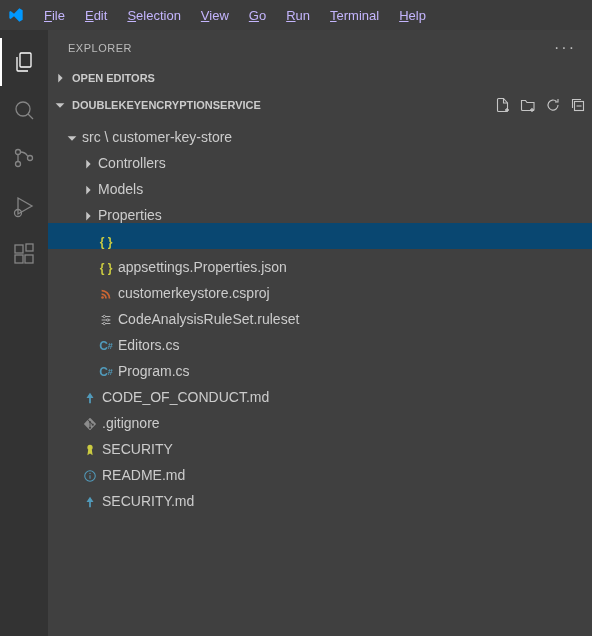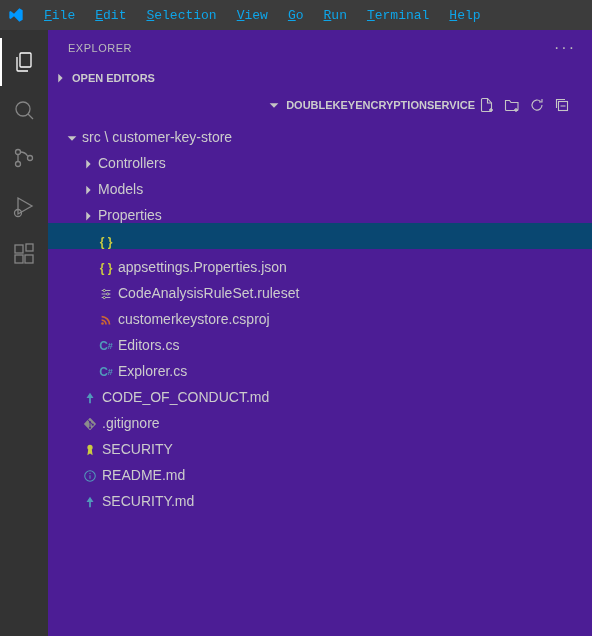--- a/index.html
+++ b/index.html
@@ -16,24 +16,23 @@
     height: 30px;
     background: #3c3c3c;
     display: flex;
     align-items: center;
     padding: 0 8px;
     gap: 4px;
   }
   .titlebar .logo { width: 16px; height: 16px; margin-right: 8px; }
   .menu-item {
     padding: 3px 8px;
-    color: #0ea5e9;
+    color: #c4b5fd;
     font-size: 13px;
     cursor: pointer;
-    font-family: Liberation Mono, monospace;
   }
   .menu-item .mnemonic { text-decoration: underline; }
   .workbench {
     display: flex;
     height: calc(100% - 30px);
   }
   .activity-bar {
     width: 48px;
     background: #333333;
     display: flex;
@@ -58,21 +57,21 @@
     content: "";
     position: absolute;
     left: 0;
     top: 0;
     bottom: 0;
     width: 2px;
     background: #ffffff;
   }
   .sidebar {
     flex: 1;
-    background: #4c1d95;
+    background: #404040;
     display: flex;
     flex-direction: column;
   }
   .sidebar-header {
     height: 35px;
     display: flex;
     align-items: center;
     justify-content: space-between;
     padding: 0 16px 0 20px;
     color: #bbbbbb;
@@ -86,22 +85,22 @@
     display: flex;
     align-items: center;
     padding-left: 4px;
     gap: 4px;
     font-size: 11px;
     font-weight: 700;
     color: #cccccc;
     cursor: pointer;
   }
   .section-header.project {
-    justify-content: flex-end;
-    padding-right: 22px;
+    justify-content: space-between;
+    padding-right: 6px;
     height: 28px;
   }
   .section-header .chev {
     width: 16px;
     display:flex;
     align-items:center;
     justify-content:center;
   }
   .section-actions {
     display: flex;
@@ -295,57 +294,57 @@
         <span class="indent" style="width:32px"></span>
         <span class="twisty"></span>
         <span class="ficon" style="color:#cbcb41;font-weight:700;font-size:12px;">{ }</span>
         <span class="label">appsettings.Properties.json</span>
       </div>
 
       <div class="tree-row">
         <span class="indent" style="width:32px"></span>
         <span class="twisty"></span>
         <span class="ficon">
+          <svg width="14" height="14" viewBox="0 0 16 16" fill="#cc6633">
+              <circle cx="4" cy="12" r="1.5"></circle>
+              <path d="M3 7a6 6 0 0 1 6 6h-2a4 4 0 0 0-4-4V7z"></path>
+              <path d="M3 3a10 10 0 0 1 10 10h-2A8 8 0 0 0 3 5V3z"></path>
+            </svg>
+        </span>
+        <span class="label">customerkeystore.csproj</span>
+      </div>
+
+      <div class="tree-row">
+        <span class="indent" style="width:32px"></span>
+        <span class="twisty"></span>
+        <span class="ficon">
           <svg width="14" height="14" viewBox="0 0 16 16" stroke="#c5c5c5" stroke-width="1" fill="none">
               <line x1="3" y1="4" x2="13" y2="4"></line>
               <line x1="3" y1="8" x2="13" y2="8"></line>
               <line x1="3" y1="12" x2="13" y2="12"></line>
               <circle cx="6" cy="4" r="1.3" fill="#252526"></circle>
               <circle cx="10" cy="8" r="1.3" fill="#252526"></circle>
               <circle cx="6" cy="12" r="1.3" fill="#252526"></circle>
             </svg>
         </span>
         <span class="label">CodeAnalysisRuleSet.ruleset</span>
       </div>
 
       <div class="tree-row">
         <span class="indent" style="width:32px"></span>
         <span class="twisty"></span>
-        <span class="ficon">
-          <svg width="14" height="14" viewBox="0 0 16 16" fill="#cc6633">
-              <circle cx="4" cy="12" r="1.5"></circle>
-              <path d="M3 7a6 6 0 0 1 6 6h-2a4 4 0 0 0-4-4V7z"></path>
-              <path d="M3 3a10 10 0 0 1 10 10h-2A8 8 0 0 0 3 5V3z"></path>
-            </svg>
-        </span>
-        <span class="label">customerkeystore.csproj</span>
-      </div>
-
-      <div class="tree-row">
-        <span class="indent" style="width:32px"></span>
-        <span class="twisty"></span>
         <span class="ficon" style="color:#519aba;font-weight:700;font-size:12px;">C<span style="font-size:9px;vertical-align:top;">#</span></span>
         <span class="label">Editors.cs</span>
       </div>
 
       <div class="tree-row">
         <span class="indent" style="width:32px"></span>
         <span class="twisty"></span>
         <span class="ficon" style="color:#519aba;font-weight:700;font-size:12px;">C<span style="font-size:9px;vertical-align:top;">#</span></span>
-        <span class="label">Explorer.cs</span>
+        <span class="label">Program.cs</span>
       </div>
 
       <div class="tree-row">
         <span class="indent" style="width:16px"></span>
         <span class="twisty"></span>
         <span class="ficon">
           <svg width="14" height="14" viewBox="0 0 16 16" fill="#519aba">
               <path d="M8 2l4 6H9v6H7V8H4l4-6z"></path>
             </svg>
         </span>

